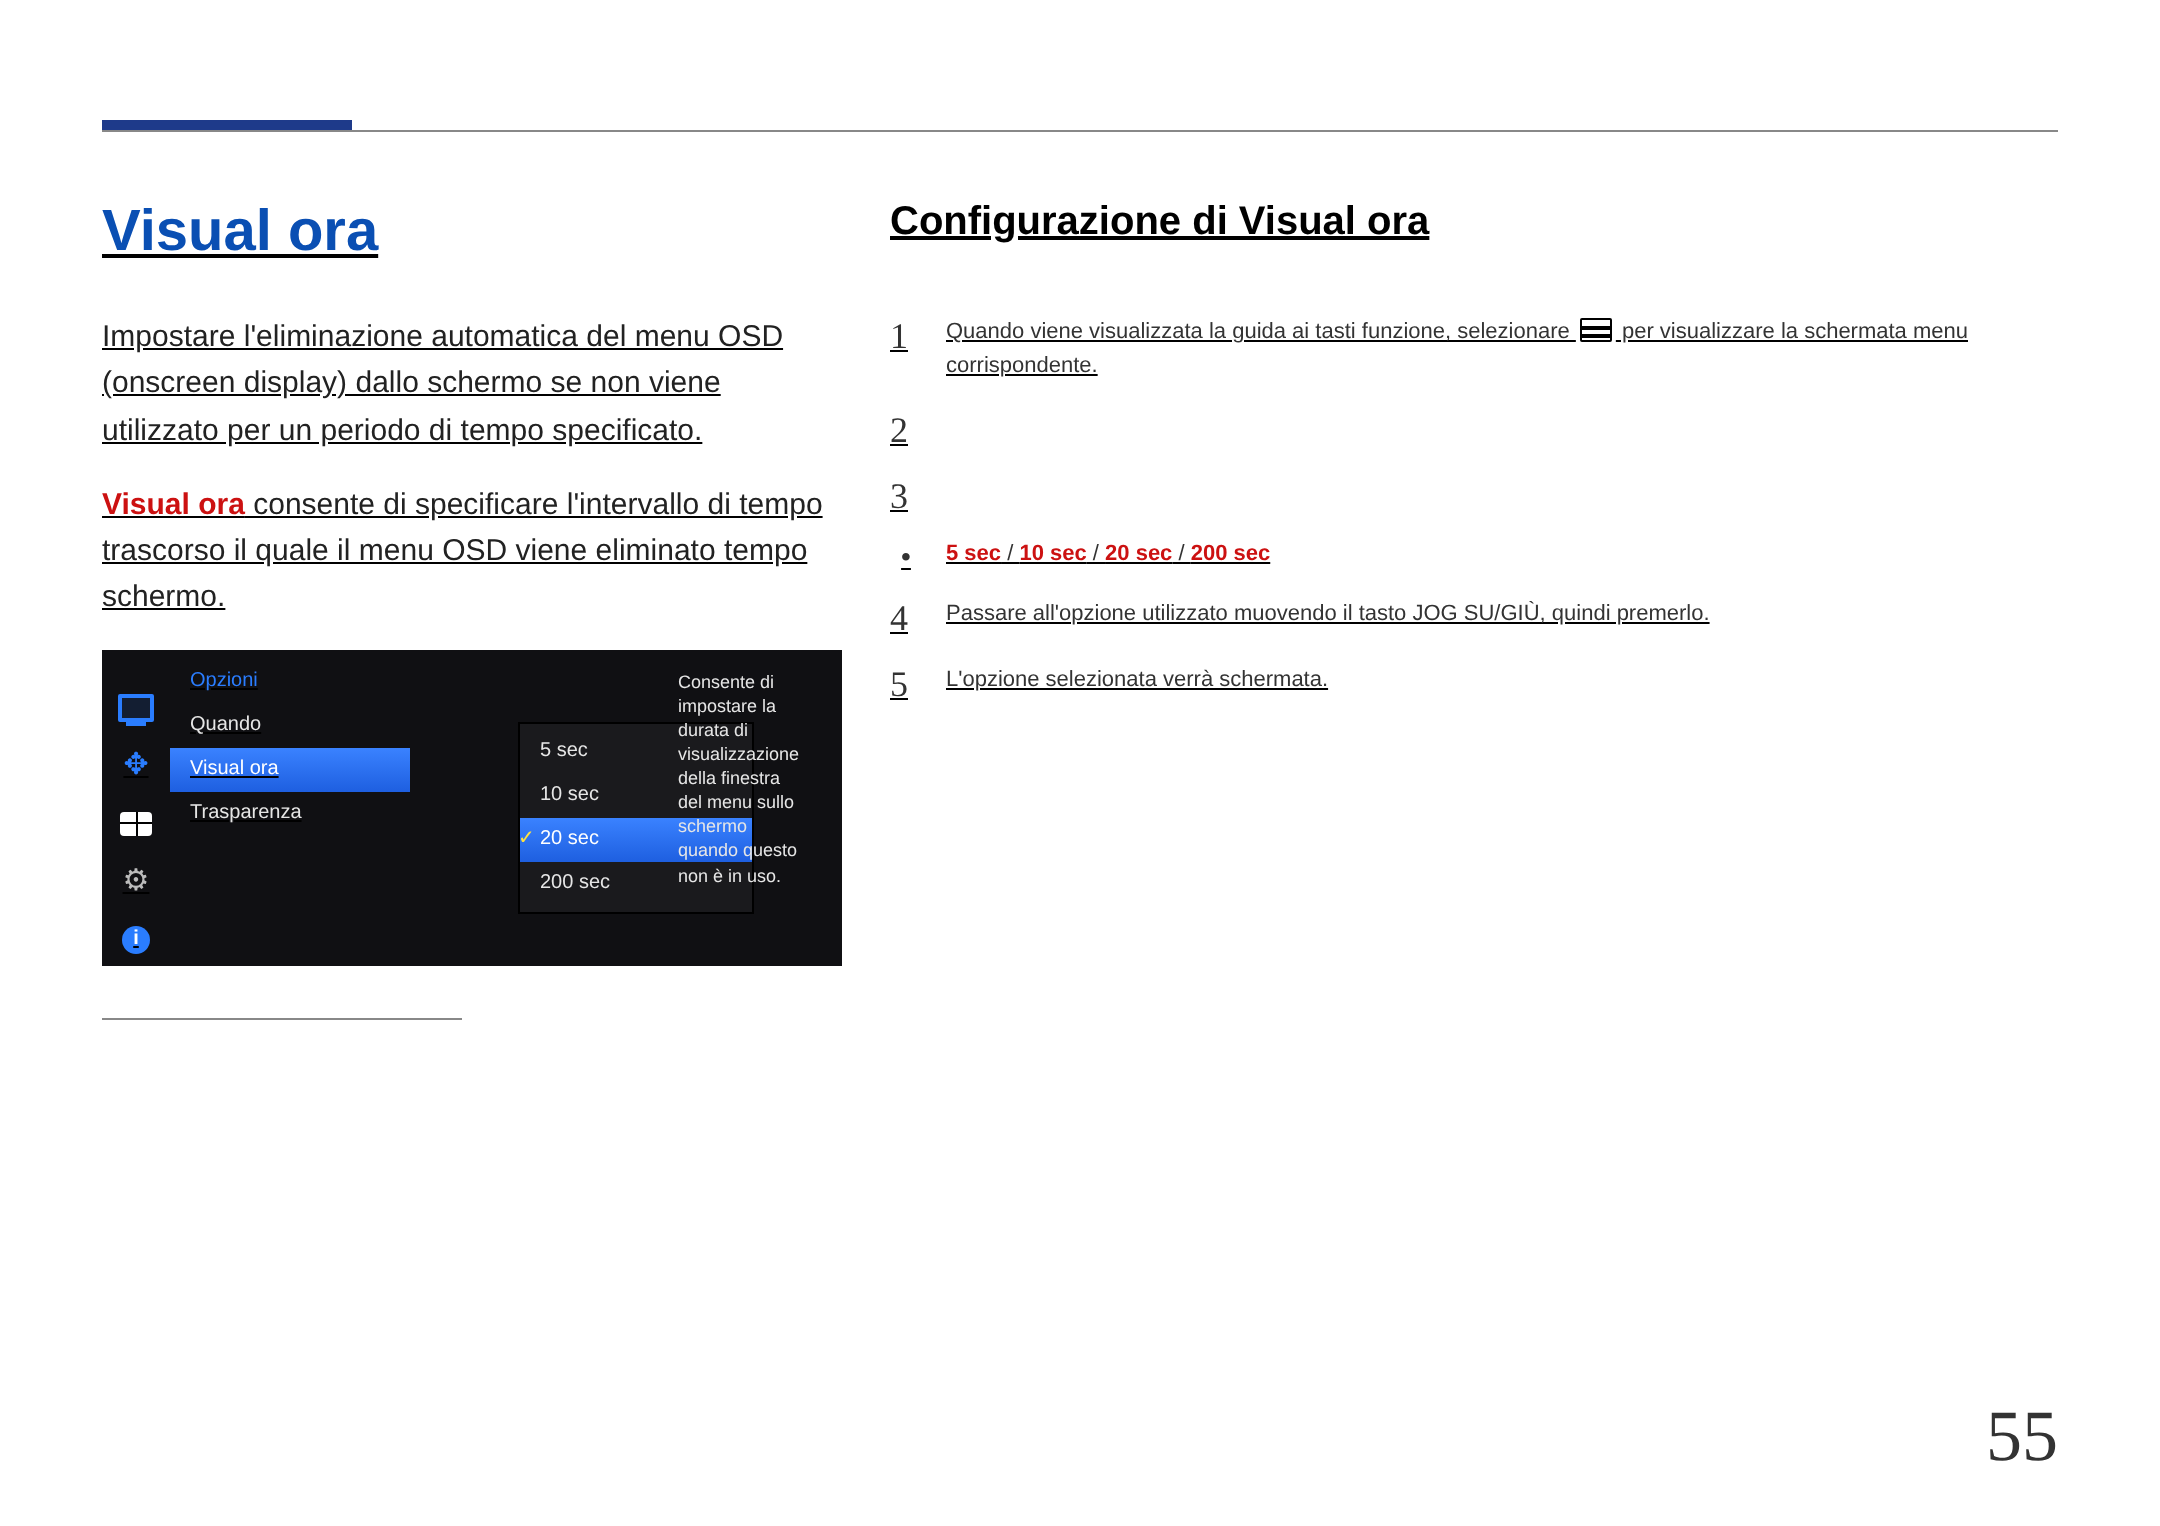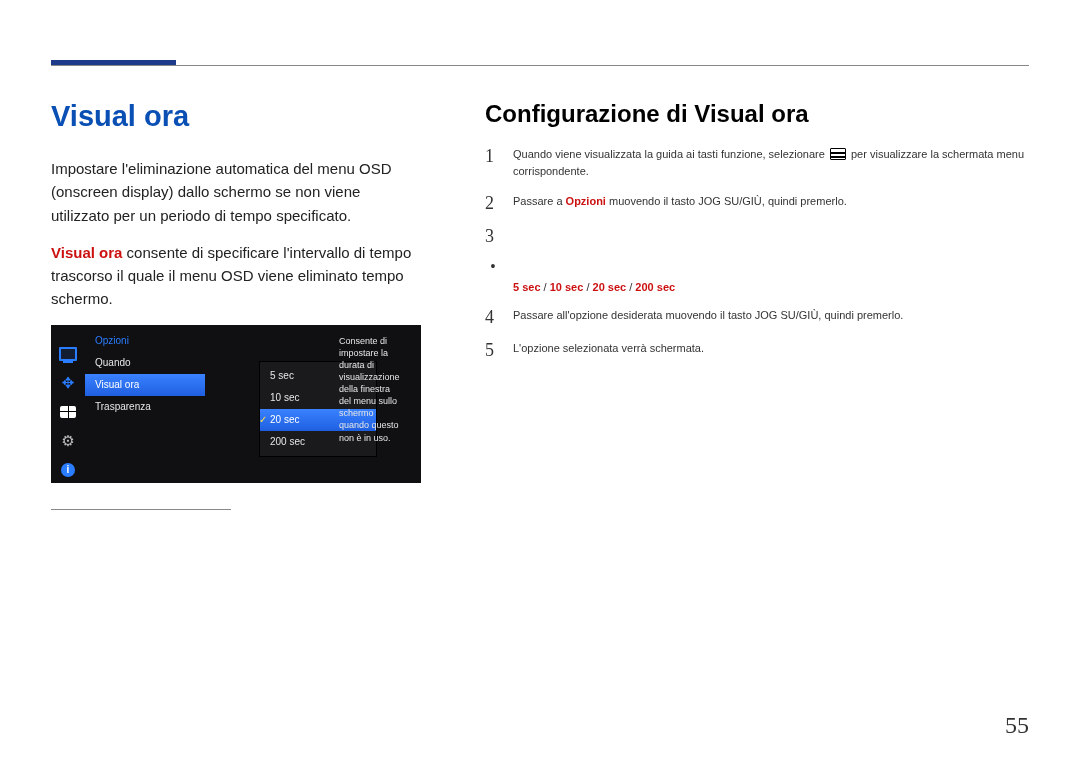--- a/index.html
+++ b/index.html
@@ -25,35 +25,36 @@
     left: 51px;
     right: 51px;
     border-top: 1px solid #888;
   }
   .page {
     position: absolute;
     top: 100px;
     left: 51px;
     right: 51px;
     display: flex;
-    gap: 64px;
+    gap: 24px;
+    text-decoration: underline;
   }
   .left-col { width: 370px; }
   .right-col { flex: 1; }
   h1.main {
     color: #0a4fb3;
     font-size: 29px;
     font-weight: bold;
     margin-bottom: 24px;
   }
   h2.sub {
     color: #000;
-    font-size: 24px;
+    font-size: 20px;
     font-weight: bold;
-    margin-bottom: 18px;
+    margin-bottom: 35px;
   }
   .intro {
     font-size: 15px;
     line-height: 1.55;
     color: #222;
     margin-bottom: 14px;
   }
   .intro b.red { color: #c11; font-weight: bold; }
   
   .osd {
@@ -192,28 +193,28 @@
     content:"";position:absolute;left:0;right:0;background:#000;height:1.5px;
   }
   .menu-glyph::before{top:3px;}
   .menu-glyph::after{top:7px;}
   .bullet-row {
     display:flex;
     gap:12px;
     margin: 2px 0 14px 0;
   }
   .bullet-row .dot{width:16px;text-align:center;font-size:14px;line-height:1;color:#333;flex-shrink:0;}
-  .options-line { font-size: 11px; font-weight: bold; margin-top: 22px; }
+  .options-line { font-size: 11px; font-weight: bold; }
   .options-line .opt { color: #c11; }
   .options-line .sep { color: #333; font-weight: normal; }
   .page-num {
     position: absolute;
     bottom: 24px;
     right: 51px;
-    font-size: 24px;
+    font-size: 36px;
     color: #333;
     font-family: Georgia, serif;
   }
 </style>
 </head>
 <body>
 
 <div class="top-accent"></div>
 <div class="top-rule"></div>
 
@@ -265,32 +266,31 @@
   <div class="right-col">
     <h2 class="sub">Configurazione di Visual ora</h2>
 
     <ol class="steps" id="steps-list">
         <li class="step">
           <div class="num">1</div>
           <div class="body"><span>Quando viene visualizzata la guida ai tasti funzione, selezionare </span><span class="menu-glyph"></span><span> per visualizzare la schermata menu corrispondente.</span></div>
         </li>
         <li class="step">
           <div class="num">2</div>
-          <div class="body"><span>Passare a </span><b class="red">Opzioni</b><span> muovendo il tasto JOG SU/GIÙ, quindi premerlo.</span></div>
         </li>
         <li class="step">
           <div class="num">3</div>
         </li>
         <li class="bullet-row">
           <div class="dot">•</div>
           <div class="options-line"><span class="opt">5 sec</span><span class="sep"> / </span><span class="opt">10 sec</span><span class="sep"> / </span><span class="opt">20 sec</span><span class="sep"> / </span><span class="opt">200 sec</span></div>
         </li>
         <li class="step">
           <div class="num">4</div>
-          <div class="body"><span>Passare all'opzione desiderata muovendo il tasto JOG SU/GIÙ, quindi premerlo.</span></div>
+          <div class="body"><span>Passare all'opzione utilizzato muovendo il tasto JOG SU/GIÙ, quindi premerlo.</span></div>
         </li>
         <li class="step">
           <div class="num">5</div>
           <div class="body"><span>L'opzione selezionata verrà schermata.</span></div>
         </li>
       </ol>
   </div>
 </div>
 
 <div class="page-num">55</div>

